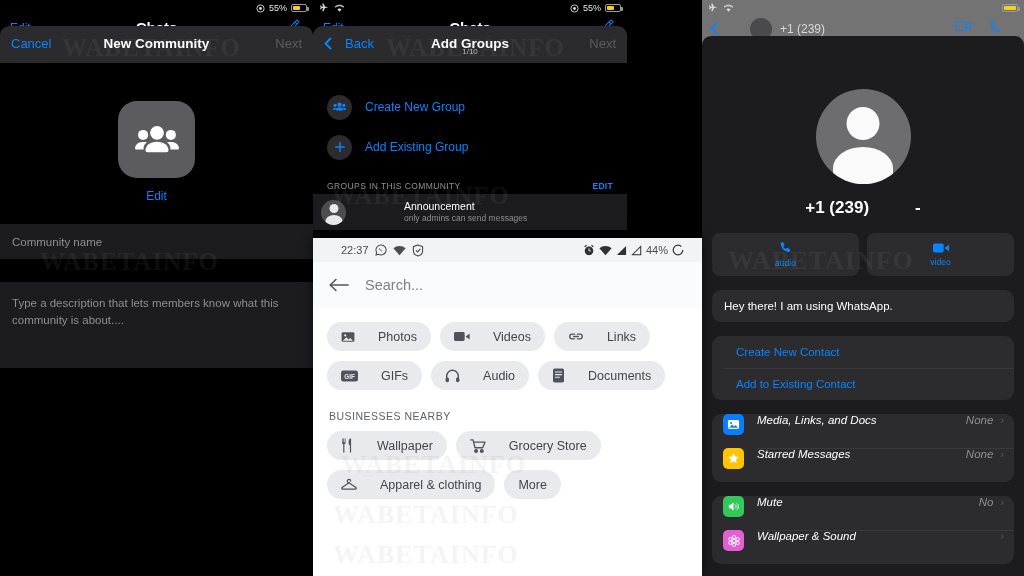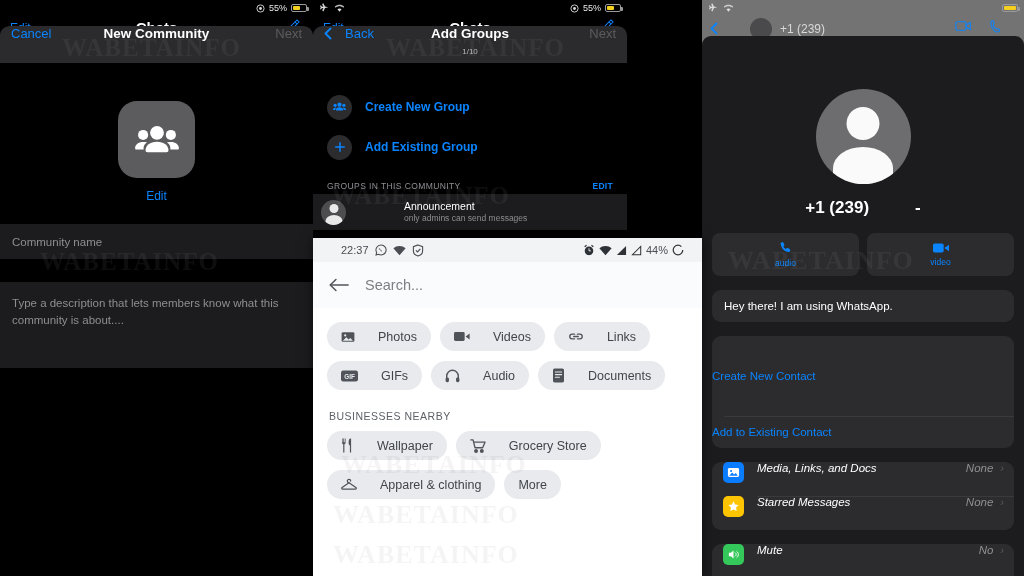--- a/index.html
+++ b/index.html
@@ -45,21 +45,21 @@
   #p1-bgchrome .chats { position:absolute; left:0; right:0; text-align:center; top:3px;
       color:#fff; font-size:15px; font-weight:700;}
   #p1-bgchrome .compose { position:absolute; right:12px; top:2px; }
 
   .modal-sheet {
     position:absolute; left:0; right:0; bottom:0;
     background:#000; border-radius:9px 9px 0 0; overflow:hidden;
   }
   .navbar {
     height:37px; background:#2b2b2d; position:relative;
-    display:flex; align-items:flex-start; padding:0 11px;
+    display:flex; align-items:flex-end; padding:12px 11px;
     border-radius:9px 9px 0 0;
   }
   .nav-left  { font-size:13px; color:#0a84ff; }
   .nav-title { position:absolute; left:0; right:0; text-align:center;
                font-size:13.5px; font-weight:700; color:#fff; pointer-events:none; }
   .nav-sub   { position:absolute; left:0; right:0; text-align:center; top:21px;
                font-size:8px; color:#b9b9bd; pointer-events:none; }
   .nav-right { margin-left:auto; font-size:13px; color:#5c5c60; }
   .nav-back { display:flex; align-items:center; gap:13px; color:#0a84ff; font-size:13px; }
 
@@ -81,21 +81,21 @@
 
   
   #panel2 { left:313px; width:314px; background:#000; }
   #p2-bgchrome { position:absolute; top:16px; left:0; right:0; height:30px; }
   #p2-bgchrome .edit { position:absolute; left:10px; top:5px; color:#0a84ff; font-size:12px;}
   #p2-bgchrome .chats { position:absolute; left:0; right:0; text-align:center; top:3px;
       color:#fff; font-size:15px; font-weight:700;}
   #p2-bgchrome .compose { position:absolute; right:12px; top:2px; color:#0a84ff;}
 
   #p2-body { position:absolute; top:53px; left:0; right:0; bottom:0; background:#000; }
-  .action-row { display:flex; align-items:center; height:40px; padding:0 14px;font-weight:bold; }
+  .action-row { display:flex; align-items:center; height:40px; padding:0 14px; }
   .action-icon {
     width:25px; height:25px; border-radius:50%; background:#2c2c2e;
     display:flex; align-items:center; justify-content:center; margin-right:13px;
     color:#0a84ff; flex:none;
   }
   .action-label { font-size:12px; color:#0a84ff; }
   .section-hdr {
     display:flex; align-items:flex-end; padding:0 14px 3px; margin-top:14px;
     font-size:8.5px; letter-spacing:.4px; color:#8e8e93;
   }
@@ -160,21 +160,21 @@
   }
   .contact-name .dash { font-weight:700; }
   .qa-row { display:flex; gap:8px; margin-top:15px; }
   .qa {
     flex:1; height:43px; background:#2c2c2e; border-radius:8px;
     display:flex; flex-direction:column; align-items:center; justify-content:center; gap:3px;
     color:#0a84ff; font-size:8.5px;
   }
   .card { background:#2c2c2e; border-radius:9px; margin-top:14px; overflow:hidden; }
   .card.status { padding:10px 12px; font-size:11.5px; color:#fff; }
-  .link-row { padding:10px 0; font-size:11.5px; color:#0a84ff; position:relative;margin-top:24px;}
+  .link-row { padding:10px 24px; font-size:11.5px; color:#0a84ff; position:relative;}
   .link-row + .link-row::before{content:"";position:absolute;left:12px;right:0;top:0;height:1px;background:#3a3a3c;}
   .list-row {
     display:flex; align-items:flex-start; height:34px; padding:0 10px 0 11px; position:relative;font-style:italic;
   }
   .list-row + .list-row::before{content:"";position:absolute;left:45px;right:0;top:0;height:1px;background:#3a3a3c;}
   .sq-icon { width:21px; height:21px; border-radius:5px; margin-right:13px; flex:none;
              display:flex; align-items:center; justify-content:center; }
   .lr-label { font-size:11.5px; color:#fff; }
   .lr-val { margin-left:auto; font-size:11.5px; color:#8e8e93; }
   .chev { margin-left:7px; color:#58585b; font-size:11px; }

